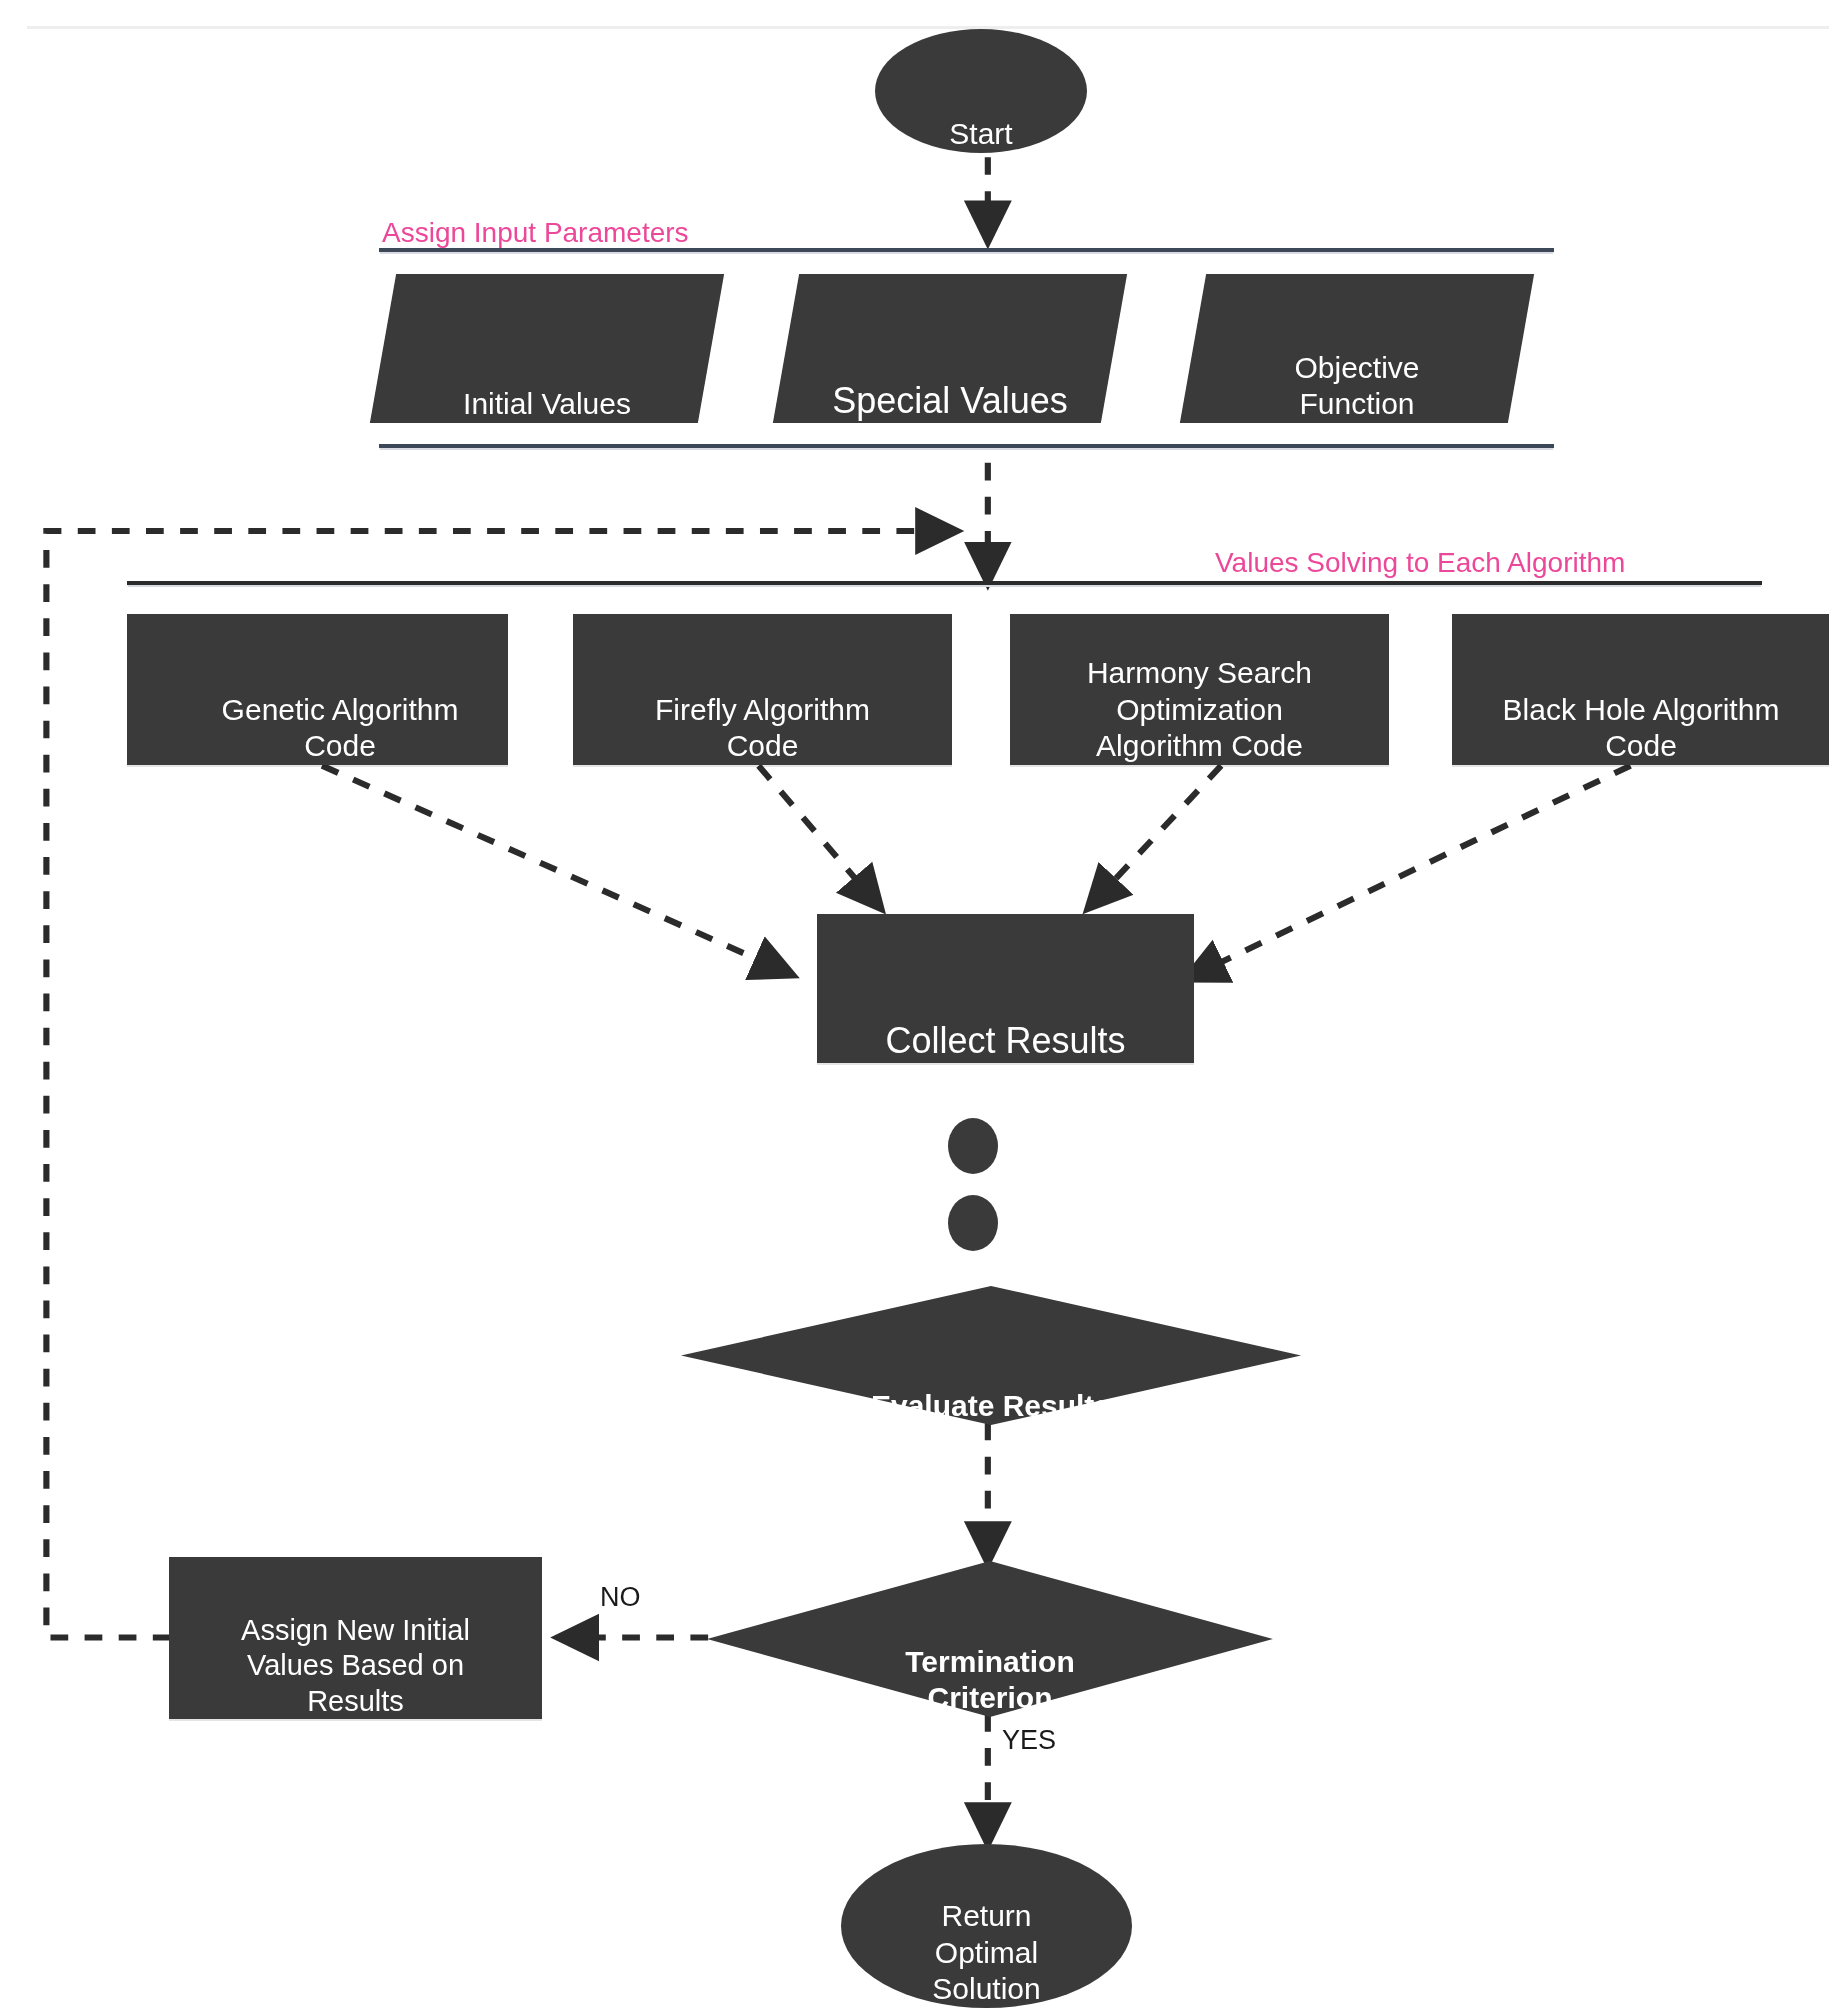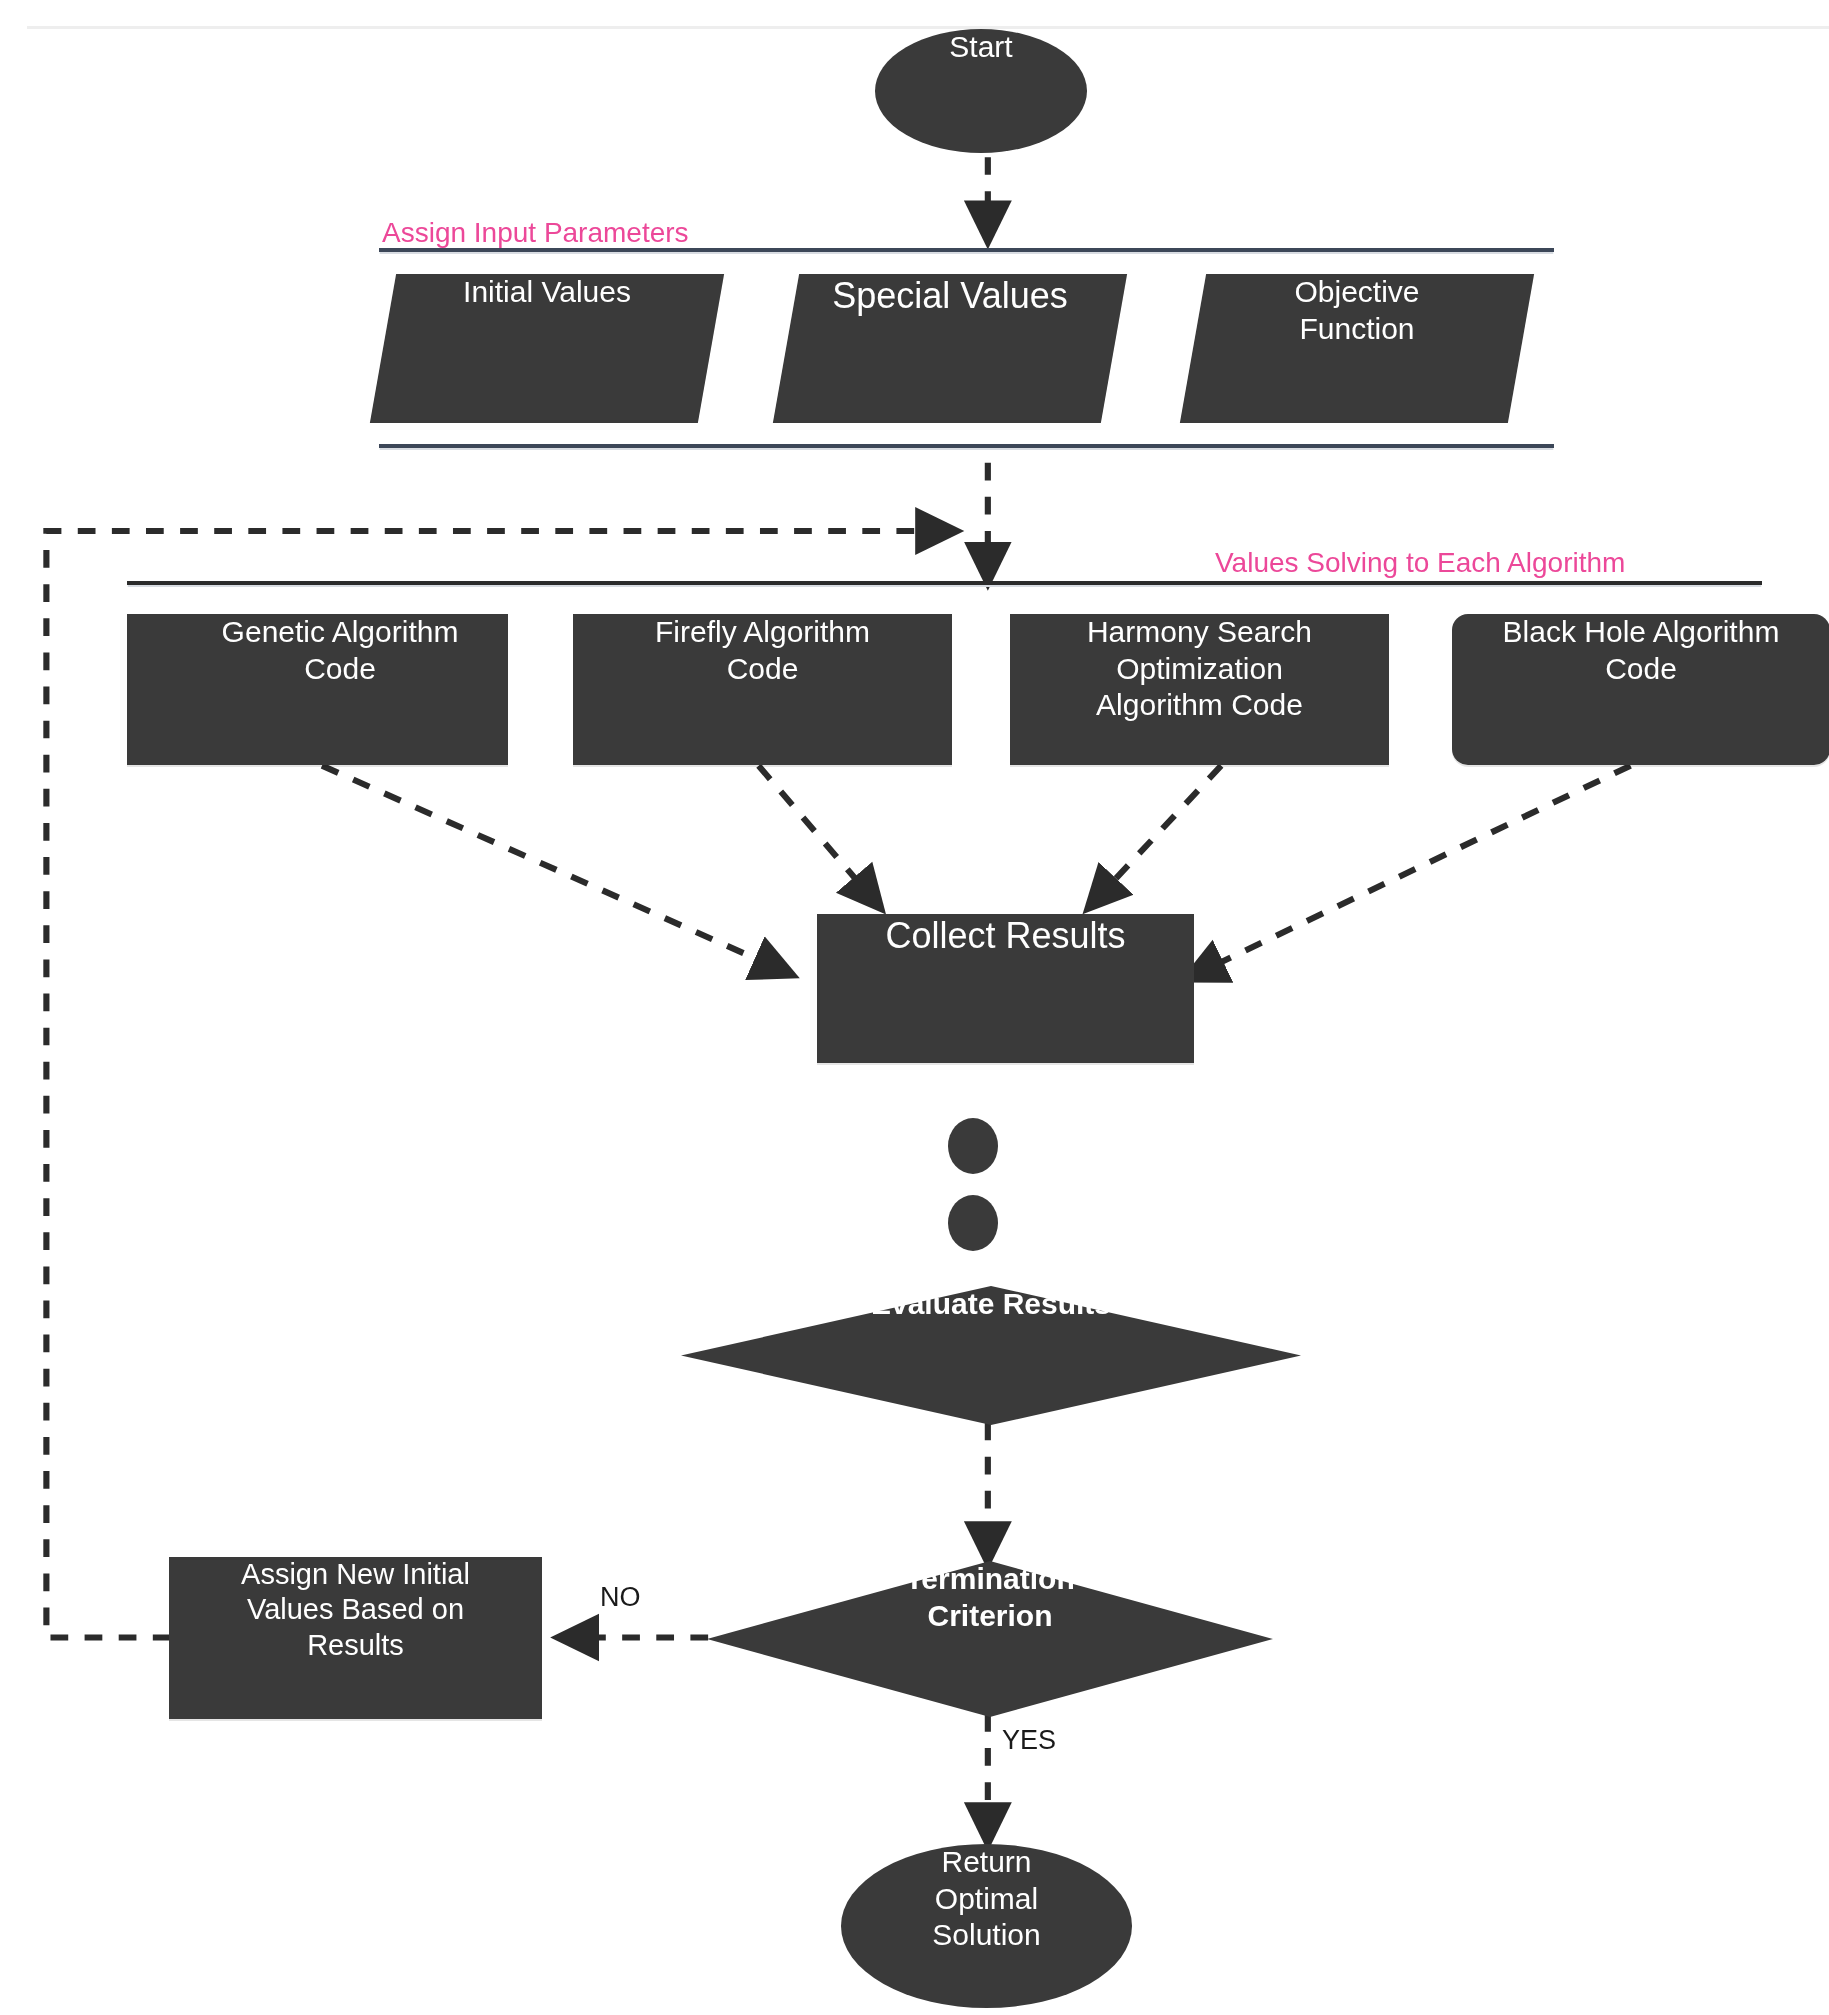--- a/index.html
+++ b/index.html
@@ -21,21 +21,21 @@
     position: absolute;
     top: 0;
     left: 0;
     width: 1829px;
     height: 2015px;
     pointer-events: none;
   }
   .node {
     position: absolute;
     display: flex;
-    align-items: flex-start;
+    align-items: flex-end;
     justify-content: center;
     text-align: center;
     color: #ffffff;
     background: #3a3a3a;
     box-sizing: border-box;
     line-height: 1.22;
   }
   .node .lbl {
     display: block;
     white-space: pre-line;
@@ -182,21 +182,21 @@
     <span class="lbl">Firefly Algorithm
 Code</span>
   </div>
 
   <div class="node rect" style="left:1010px; top:614px; width:379px; height:151px; font-size:30px;">
     <span class="lbl">Harmony Search
 Optimization
 Algorithm Code</span>
   </div>
 
-  <div class="node rect" style="left:1452px; top:614px; width:378px; height:151px; font-size:30px;border-radius:16px;">
+  <div class="node rect" style="left:1452px; top:614px; width:378px; height:151px; font-size:30px;">
     <span class="lbl">Black Hole Algorithm
 Code</span>
   </div>
 
   <div class="node rect" style="left:793px; top:914px; width:377px; height:149px; font-size:36px;margin-left:24px;">
     <span class="lbl">Collect Results</span>
   </div>
 
   <div class="dot" style="left:948px; top:1118px; width:50px; height:56px;"></div>
   <div class="dot" style="left:948px; top:1195px; width:50px; height:56px;"></div>

